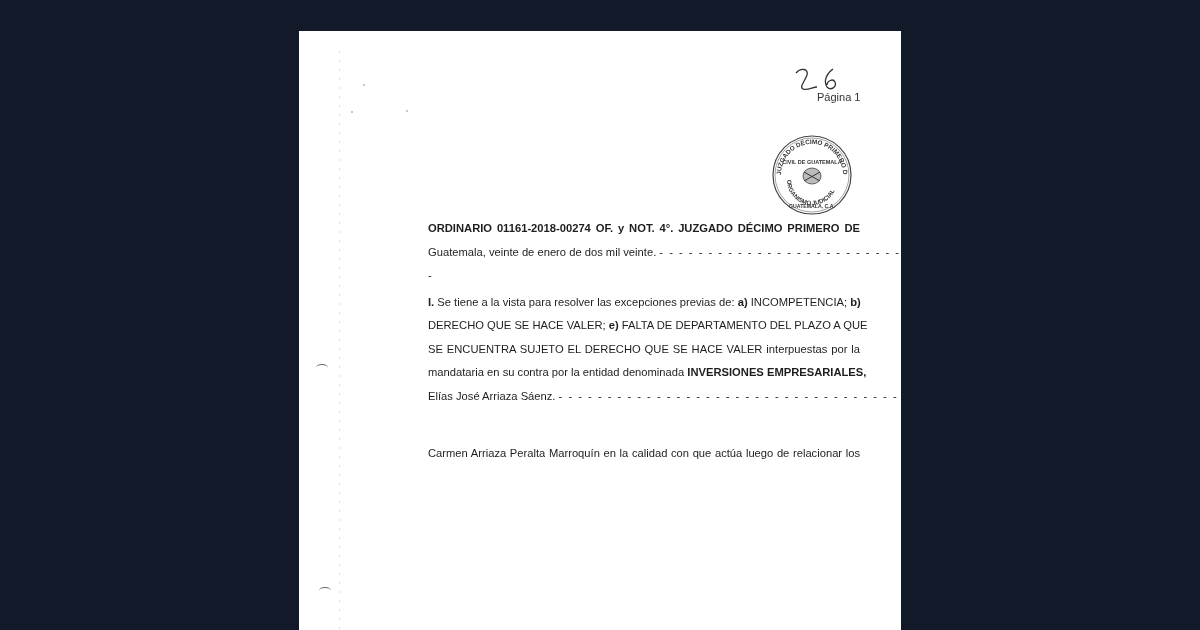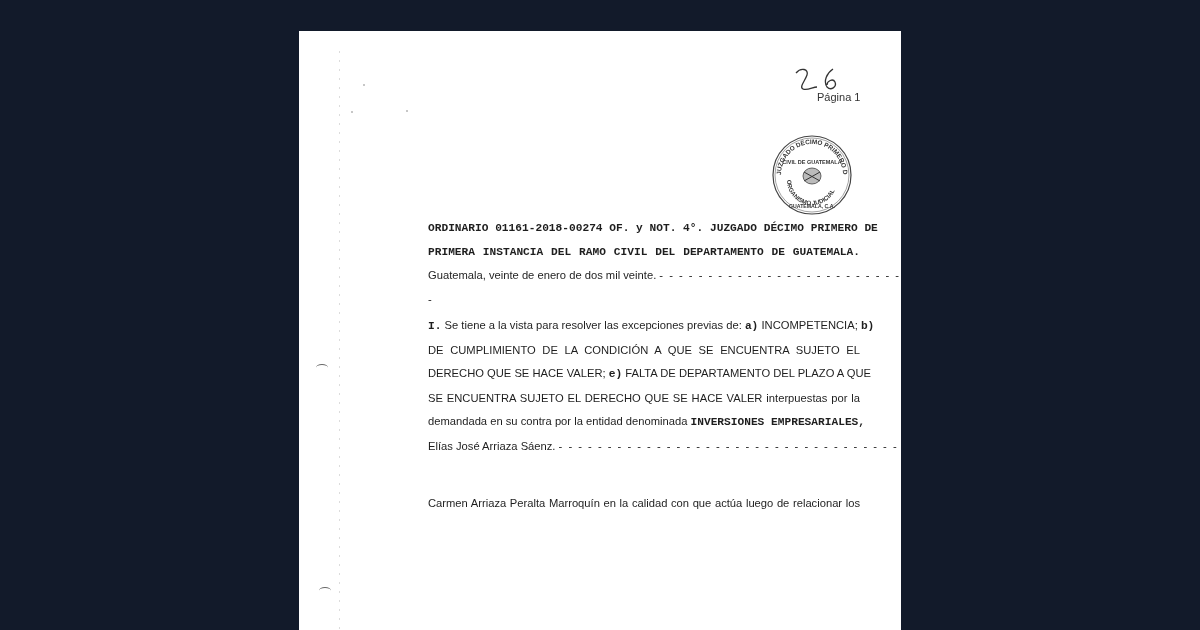--- a/index.html
+++ b/index.html
@@ -34,21 +34,21 @@
   .seal {
     position: absolute; left: 472px; top: 103px; width: 82px; height: 82px;
   }
   .body-text {
     position: absolute; left: 129px; top: 186px; width: 432px;
     font-size: 11.2px; color: #1e1e1e; line-height: 23.5px;
     text-align: justify;
   }
   .line { display: block; white-space: nowrap; text-align-last: justify; text-align: justify; }
   .line.last { text-align-last: left; }
-  .bold { font-weight: bold; font-family: Liberation Mono, monospace; }
+  .bold { font-weight: bold; }
   .dashes { letter-spacing: 1.5px; }
   .gap { height: 34px; }
 </style>
 </head>
 <body>
 
 <div class="page">
   <div class="margin-dots"></div>
   <div class="speck" style="left:64px;top:53px"></div>
   <div class="speck" style="left:52px;top:80px"></div>
@@ -76,28 +76,26 @@
       <textPath href="#sealArcBot">ORGANISMO JUDICIAL</textPath>
     </text>
     <text x="41" y="30" font-size="5.5" text-anchor="middle" fill="#333" font-family="Liberation Sans, sans-serif" font-weight="bold">CIVIL DE GUATEMALA</text>
     <ellipse cx="41" cy="42" rx="9" ry="8" fill="#bbb" stroke="#444" stroke-width="0.8"></ellipse>
     <path d="M33 38 L49 47 M33 47 L49 38" stroke="#333" stroke-width="1"></path>
     <text x="41" y="74" font-size="5.2" text-anchor="middle" fill="#333" font-family="Liberation Sans, sans-serif" font-weight="bold">GUATEMALA, C.A.</text>
   </svg>
 
   <div class="body-text">
     <span class="line bold">ORDINARIO 01161-2018-00274 OF. y NOT. 4°. JUZGADO DÉCIMO PRIMERO DE</span>
-    <span class="line bold">PRIMERA INSTANCIA DEL RAMO CIVIL DEL DEPARTAMENTO DE GUATEMALA.</span>
     <span class="line"><span>Guatemala, veinte de enero de dos mil veinte.</span> <span class="dashes">- - - - - - - - - - - -  - - - - - - - - - - - - - - - - - -</span></span>
     <span class="line last">-</span>
 
     <div style="height:3px"></div>
     <span class="line"><span class="bold">I.</span><span> Se tiene a la vista para resolver las excepciones previas de: </span><span class="bold">a)</span><span> INCOMPETENCIA; </span><span class="bold">b)</span></span>
-    <span class="line">DE CUMPLIMIENTO DE LA CONDICIÓN A QUE SE ENCUENTRA SUJETO EL</span>
     <span class="line"><span>DERECHO QUE SE HACE VALER; </span><span class="bold">e)</span><span> FALTA DE DEPARTAMENTO DEL PLAZO A QUE</span></span>
     <span class="line">SE ENCUENTRA SUJETO EL DERECHO QUE SE HACE VALER interpuestas por la</span>
-    <span class="line"><span>demandada en su contra por la entidad denominada </span><span class="bold">INVERSIONES EMPRESARIALES,</span></span>
+    <span class="line"><span>mandataria en su contra por la entidad denominada </span><span class="bold">INVERSIONES EMPRESARIALES,</span></span>
     <span class="line"><span>Elías José Arriaza Sáenz. </span><span class="dashes">- - - - - - - - - -  - - - - - - - - - - - - - - - - - - - - - - - - - - - - - -</span></span>
 
     <div class="gap"></div>
     <span class="line">Carmen Arriaza Peralta Marroquín en la calidad con que actúa luego de relacionar los</span>
   </div>
 </div>
 
 </body></html>

